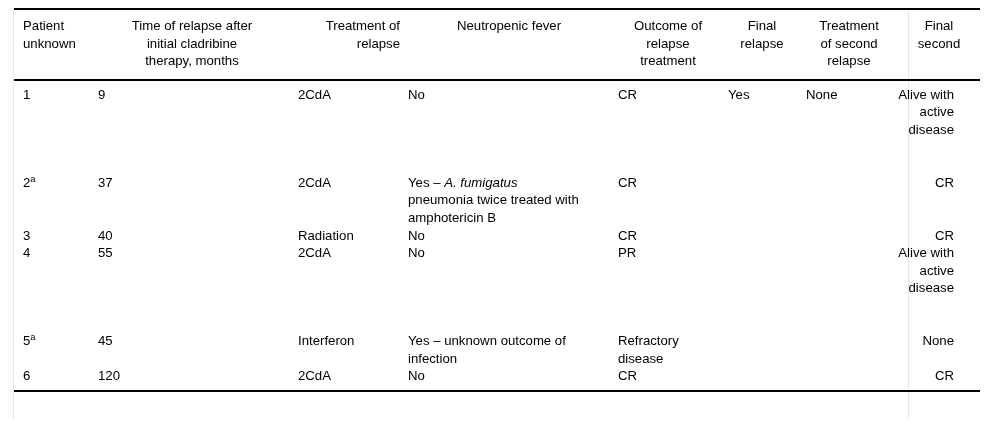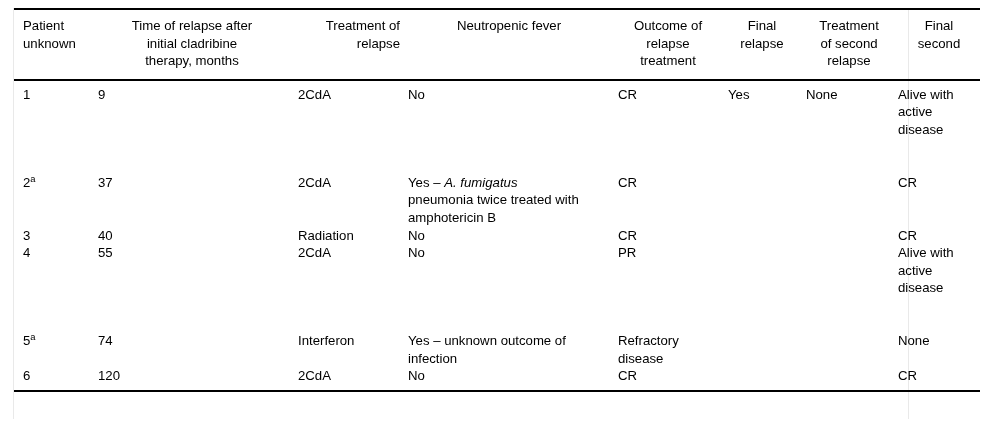--- a/index.html
+++ b/index.html
@@ -75,21 +75,21 @@
 
   
   td .cell-text { display: block; }
   td.b-patient   .cell-text { padding-left: 5px; }
   td.b-time      .cell-text { padding-left: 2px; }
   td.b-treatment .cell-text { padding-left: 2px; }
   td.b-fever     .cell-text { width: 178px; }
   td.b-outcome   .cell-text { width: 74px; }
   td.b-second    .cell-text { padding-left: 2px; }
   td.b-treat2    .cell-text { padding-left: 2px; }
-  td.b-final     .cell-text { width: 56px; }
+  td.b-final     .cell-text { width: 56px; text-align: right; }
 
   sup.marker {
     font-size: 9.4px;
     vertical-align: super;
     line-height: 0;
   }
   em.species {
     font-style: italic;
   }
   .rowgap-tall { height: 88px; }
@@ -266,21 +266,21 @@
           </td>
           <td class="b-final">
             <span class="cell-text rowgap-tall">Alive with active disease</span>
           </td>
         </tr>
         <tr>
           <td class="b-patient">
             <span class="cell-text">5<sup class="marker">a</sup></span>
           </td>
           <td class="b-time">
-            <span class="cell-text">74</span>
+            <span class="cell-text">45</span>
           </td>
           <td class="b-treatment">
             <span class="cell-text">Interferon</span>
           </td>
           <td class="b-fever">
             <span class="cell-text">Yes – unknown outcome of infection</span>
           </td>
           <td class="b-outcome">
             <span class="cell-text">Refractory disease</span>
           </td>

